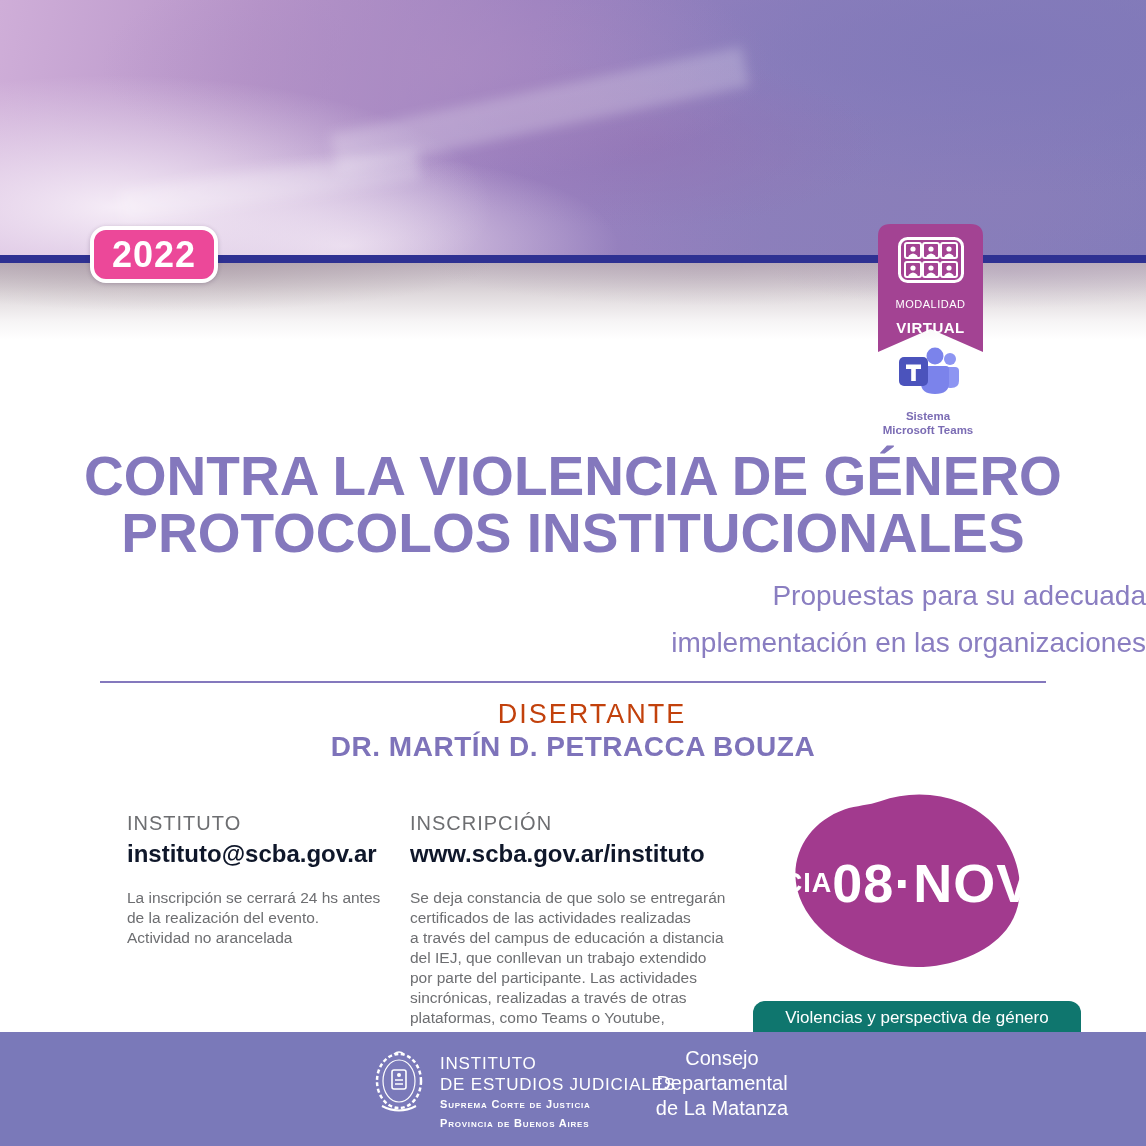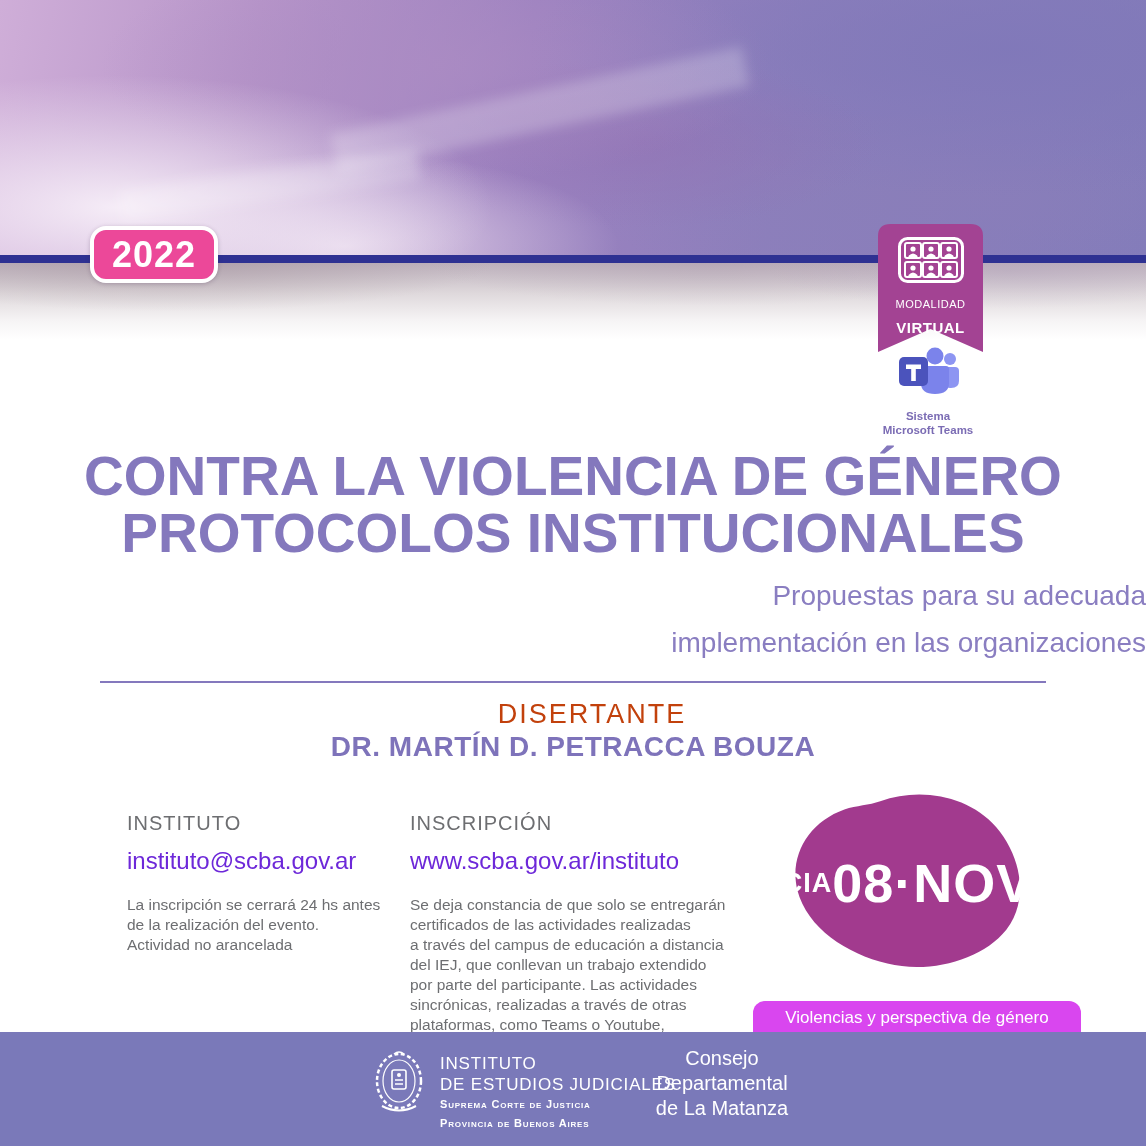--- a/index.html
+++ b/index.html
@@ -78,39 +78,39 @@
   .speaker-name {
     position:absolute; left:0; top:731px; width:1146px; text-align:center;
     color:#7e73ba; font-size:28px; font-weight:bold; letter-spacing:.5px;
   }
 
   
   .info-col { position:absolute; top:812px; }
   .info-col.informes { left:127px; width:280px; }
   .info-col.inscripcion { left:410px; width:340px; }
   .info-heading { color:#6d6e71; font-size:20px; letter-spacing:1px; }
-  .info-strong { margin-top:12px; color:#6d28d9; font-size:24px; font-weight:normal; }
+  .info-strong { margin-top:5px; color:#0f172a; font-size:24px; font-weight:bold; }
   .info-note { margin-top:20px; color:#6d6e71; font-size:15.5px; line-height:20px; white-space:pre-line; }
 
   
   .start-blob { position:absolute; left:788px; top:788px; width:246px; height:190px; }
   .start-blob svg.shape { position:absolute; left:0; top:0; width:100%; height:100%; }
   .start-content {
     position:absolute; left:0; top:0; width:100%; height:100%;
     display:flex; align-items:center; justify-content:center;
     color:#fff; text-align:center;
   }
   .start-label { font-size:27px; font-weight:bold; letter-spacing:1px; }
   .start-date { font-size:54px; font-weight:bold; letter-spacing:1px; line-height:50px; }
   .start-time { font-size:30px; font-weight:bold; letter-spacing:1px; }
 
   
   .topic-tag {
     position:absolute; left:753px; top:1001px; width:328px; height:44px;
-    background:#d946ef; border-radius:12px 12px 0 0;
+    background:#0f766e; border-radius:12px 12px 0 0;
     display:flex; align-items:flex-start; justify-content:center;
     color:#fff; font-size:17px; padding-top:7px;
   }
 
   
   .footer { position:absolute; left:0; top:1032px; width:1146px; height:114px; background:#7a79b9; }
   .crest { position:absolute; left:368px; top:1046px; }
   .institute { position:absolute; left:440px; top:1053px; color:#fff; }
   .inst-l1 { font-size:17px; letter-spacing:.8px; line-height:21px; }
   .inst-l2 { font-size:17px; letter-spacing:.8px; line-height:21px; }

